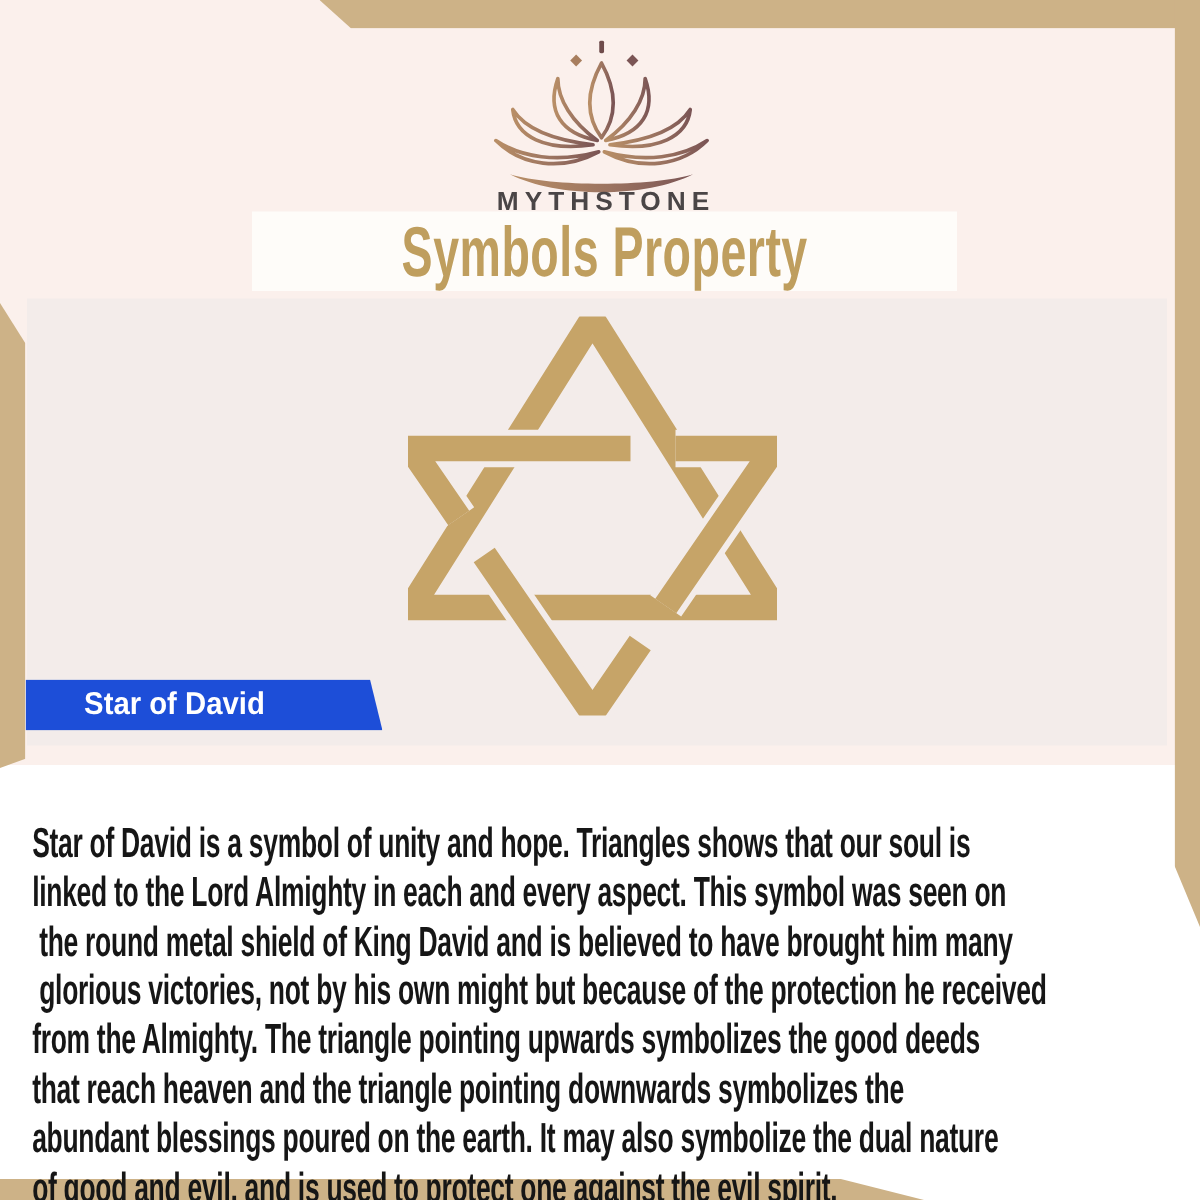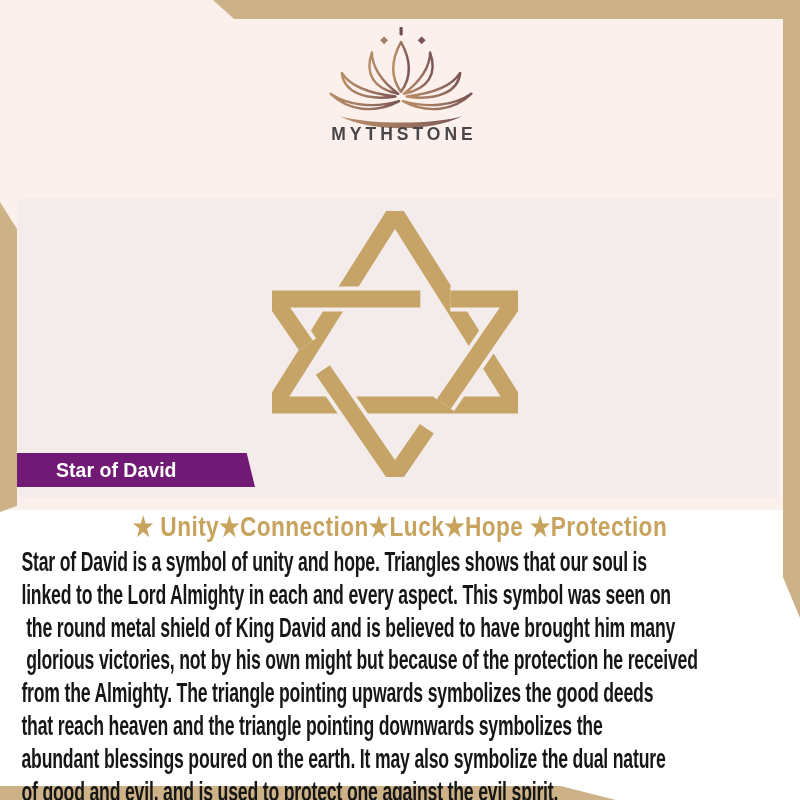--- a/index.html
+++ b/index.html
@@ -27,21 +27,21 @@
   
   .logo{left:320px;top:27px;width:162px;height:108px;}
   .brand{left:0;top:124px;width:800px;text-align:center;
     font-size:17.5px;font-weight:700;letter-spacing:4px;padding-left:4px;
     color:#4a4546;}
   .title{font-size:47px;font-weight:700;color:#bf9e5e;white-space:nowrap;
     transform:scaleX(0.66);letter-spacing:0.5px;}
   
   .star{left:272px;top:211px;width:246px;height:266px;}
   
-  .ribbon{left:17px;top:453px;width:238px;height:34px;background:#701a75;
+  .ribbon{left:17px;top:453px;width:238px;height:34px;background:#1d4ed8;
     clip-path:polygon(0 0,96.5% 0,100% 100%,0 100%);
     display:flex;align-items:center;}
   .ribbon span{display:inline-block;transform:scaleX(0.93);transform-origin:left center;
     font-size:21px;font-weight:700;color:#ffffff;padding-left:42px;white-space:nowrap;}
   
   .keywords{left:0;top:511px;width:800px;text-align:center;}
   .keywords span{display:inline-block;transform:scaleX(0.84);
     font-size:27px;font-weight:700;letter-spacing:0.5px;color:#c7a35e;white-space:nowrap;}
   
   .desc{left:0;top:546px;width:1270px;transform:scaleX(0.63);transform-origin:top left;
@@ -75,42 +75,42 @@
       <path d="M5,71 C23,83 49,87 78,79 C52,93 23,89 5,71 Z"></path>
       <path d="M155,71 C137,83 111,87 82,79 C108,93 137,89 155,71 Z"></path>
     </g>
     <path d="M15,95 C48,112 112,112 145,95 C115,104 45,104 15,95 Z" fill="url(#lg)"></path>
     <rect x="78.4" y="0" width="3.4" height="9" rx="1.2" fill="#6f4c4c"></rect>
     <path d="M62,10 l4.2,4.2 l-4.2,4.2 l-4.2,-4.2 Z" fill="#a87e5e"></path>
     <path d="M102,10 l4.2,4.2 l-4.2,4.2 l-4.2,-4.2 Z" fill="#7b5555"></path>
   </svg>
   <div class="abs brand">MYTHSTONE</div>
 
+  <div class="abs title-band">
+    <span class="title">Symbols Property</span>
+  </div>
 
   <svg class="abs star" viewBox="0 0 246 266">
 
     <path d="M123,2 L2,194 L244,194 Z" fill="none" stroke="#c6a468" stroke-width="17" stroke-linejoin="miter" stroke-miterlimit="20"></path>
 
     <path d="M2,88 L244,88 L123,264 Z" fill="none" stroke="#f3ecea" stroke-width="25" stroke-dasharray="146.33 30 193.07 30 183.6 30 56.2" stroke-linejoin="miter" stroke-miterlimit="20"></path>
 
     <path d="M2,88 L244,88 L123,264 Z" fill="none" stroke="#c6a468" stroke-width="17" stroke-dasharray="146.33 30 193.07 30 183.6 30 56.2" stroke-linejoin="miter" stroke-miterlimit="20"></path>
   </svg>
 
   <div class="abs band band-top"></div>
   <div class="abs band band-right"></div>
   <div class="abs band band-left"></div>
   <div class="abs band band-bottom"></div>
 
   <div class="abs ribbon">
     <span>Star of David</span>
   </div>
 
-  <div class="abs keywords">
-    <span>★ Unity★Connection★Luck★Hope ★Protection</span>
-  </div>
 
   <div class="abs desc">
     <div class="desc-line">Star of David is a symbol of unity and hope. Triangles shows that our soul is</div>
     <div class="desc-line">linked to the Lord Almighty in each and every aspect. This symbol was seen on</div>
     <div class="desc-line"> the round metal shield of King David and is believed to have brought him many</div>
     <div class="desc-line"> glorious victories, not by his own might but because of the protection he received</div>
     <div class="desc-line">from the Almighty. The triangle pointing upwards symbolizes the good deeds</div>
     <div class="desc-line">that reach heaven and the triangle pointing downwards symbolizes the</div>
     <div class="desc-line">abundant blessings poured on the earth. It may also symbolize the dual nature</div>
     <div class="desc-line">of good and evil, and is used to protect one against the evil spirit.</div>

